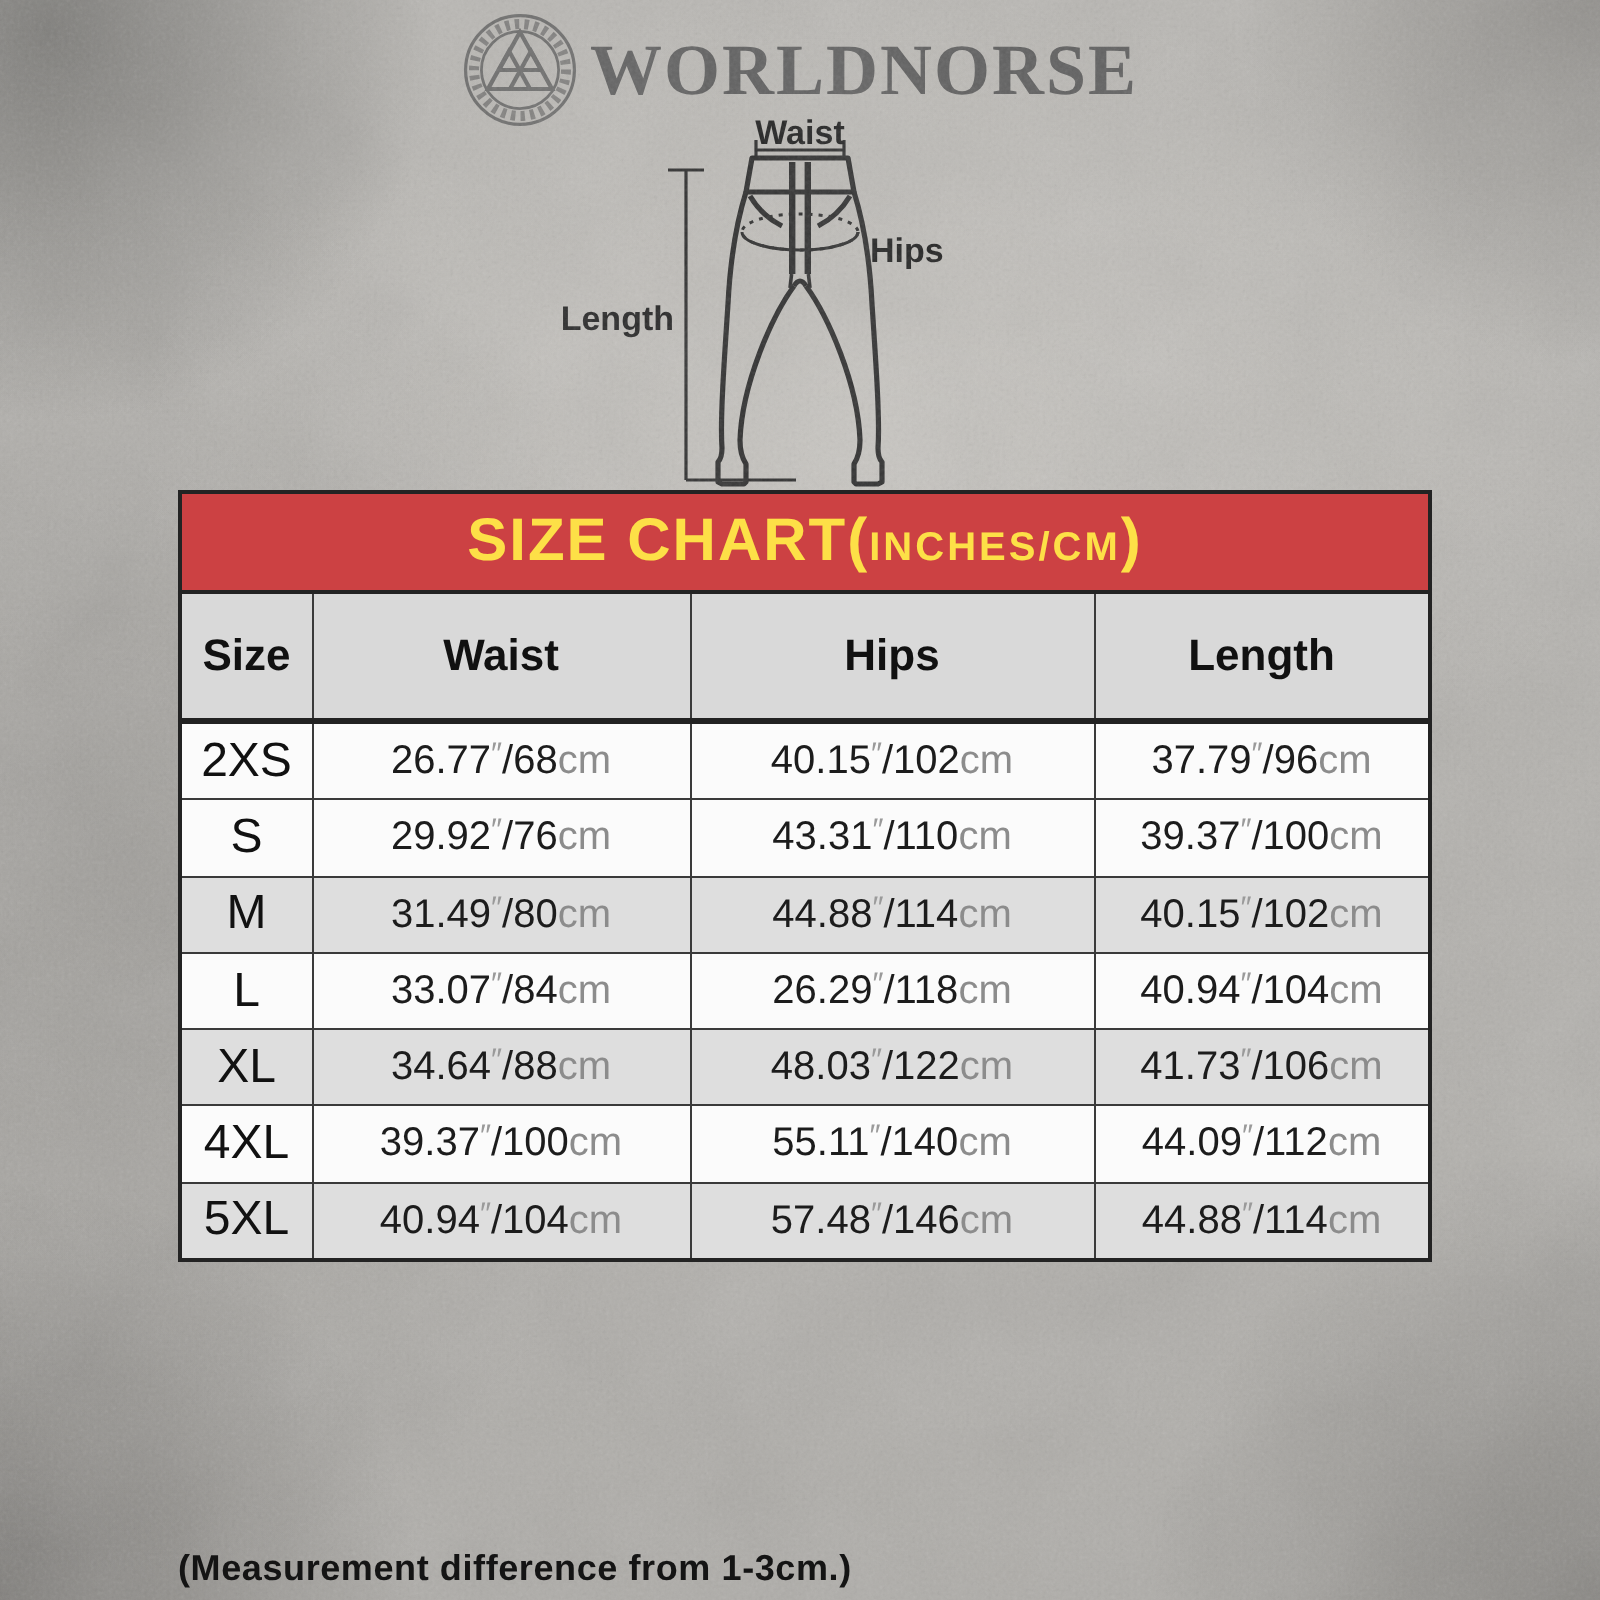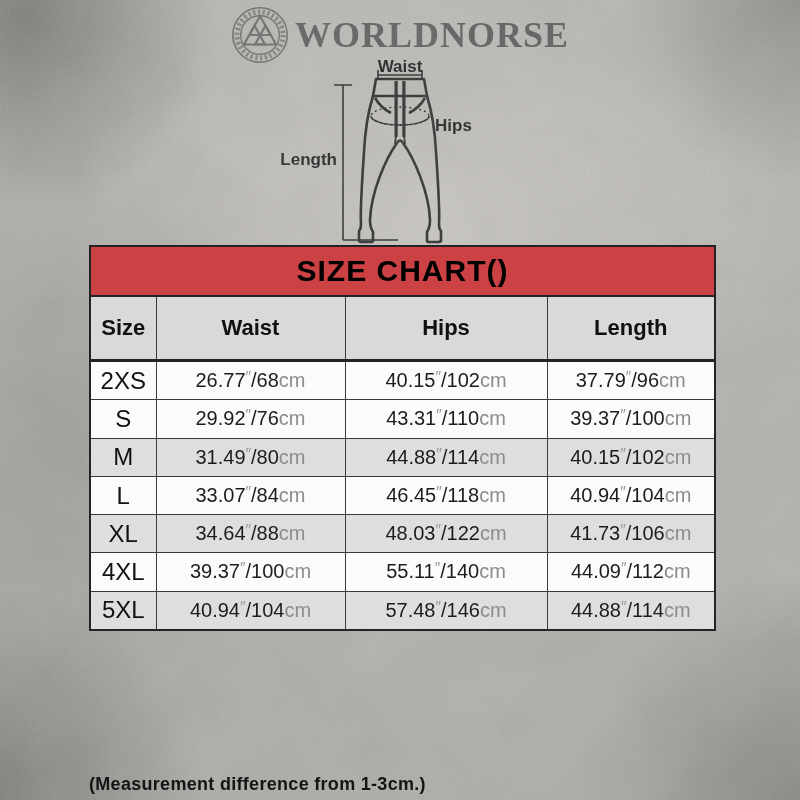--- a/index.html
+++ b/index.html
@@ -32,21 +32,21 @@
   .diagram text{font-family:"Liberation Sans", sans-serif; font-weight:bold; font-size:17px; fill:#1e1e1e;}
 
   
   .size-chart{
     position:absolute; left:89px; top:245px; width:623px;
     border:2px solid #232323; background:#fbfbfb;
   }
   .chart-title{
     height:48px; background:#cc4143; border-bottom:2px solid #232323;
     display:flex; align-items:baseline; justify-content:center;
-    color:#000000; padding-top:0;
+    color:#fde047; padding-top:0;
   }
   .chart-title .t-main{font-size:30px; font-weight:bold; letter-spacing:1px; line-height:48px;}
   .chart-title .t-sub{font-size:20px; font-weight:bold; letter-spacing:1.5px;}
   table{width:100%; border-collapse:collapse; table-layout:fixed;}
   col.c-size{width:65px;} col.c-waist{width:189px;} col.c-hips{width:202px;} col.c-length{width:167px;}
   th{
     background:#d9d9d9; font-size:22px; font-weight:bold; color:#111;
     height:60px; border:1.5px solid #3a3a3a; border-top:none; border-bottom:3px solid #222;
   }
   th:first-child{border-left:none;} th:last-child{border-right:none;}
@@ -138,20 +138,21 @@
       </filter>
     <rect width="800" height="800" filter="url(#grainCoarse)" opacity="0.12" style="mix-blend-mode:multiply"></rect>
     <rect width="800" height="800" filter="url(#grainFine)" opacity="0.14" style="mix-blend-mode:multiply"></rect>
   </svg>
 
   <div class="layer-table">
 
     <div class="size-chart">
       <div class="chart-title">
         <span class="t-main">SIZE CHART(</span>
+        <span class="t-sub">INCHES/CM</span>
         <span class="t-main">)</span>
       </div>
       <table>
         <colgroup>
             <col class="c-size">
             <col class="c-waist">
             <col class="c-hips">
             <col class="c-length">
           </colgroup>
         <thead>
@@ -177,21 +178,21 @@
             </tr>
             <tr class="alt">
               <td class="size-cell">M</td>
               <td><span>31.49</span><span class="mark">″</span><span>/80</span><span class="unit">cm</span></td>
               <td><span>44.88</span><span class="mark">″</span><span>/114</span><span class="unit">cm</span></td>
               <td><span>40.15</span><span class="mark">″</span><span>/102</span><span class="unit">cm</span></td>
             </tr>
             <tr>
               <td class="size-cell">L</td>
               <td><span>33.07</span><span class="mark">″</span><span>/84</span><span class="unit">cm</span></td>
-              <td><span>46.45</span><span class="mark">″</span><span>/118</span><span class="unit">cm</span></td>
+              <td><span>26.29</span><span class="mark">″</span><span>/118</span><span class="unit">cm</span></td>
               <td><span>40.94</span><span class="mark">″</span><span>/104</span><span class="unit">cm</span></td>
             </tr>
             <tr class="alt">
               <td class="size-cell">XL</td>
               <td><span>34.64</span><span class="mark">″</span><span>/88</span><span class="unit">cm</span></td>
               <td><span>48.03</span><span class="mark">″</span><span>/122</span><span class="unit">cm</span></td>
               <td><span>41.73</span><span class="mark">″</span><span>/106</span><span class="unit">cm</span></td>
             </tr>
             <tr>
               <td class="size-cell">4XL</td>

